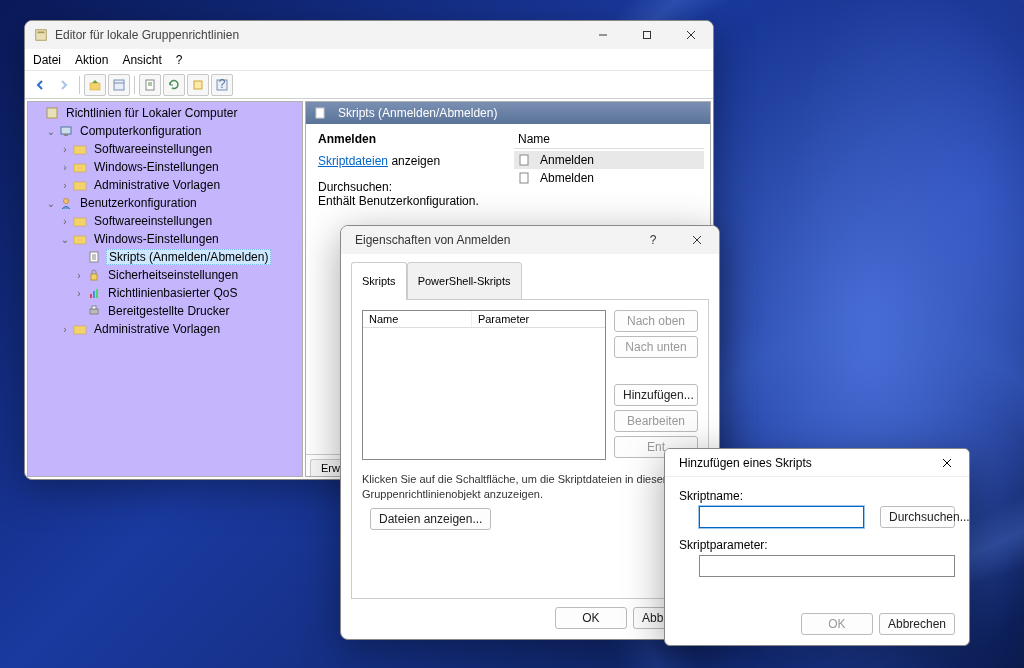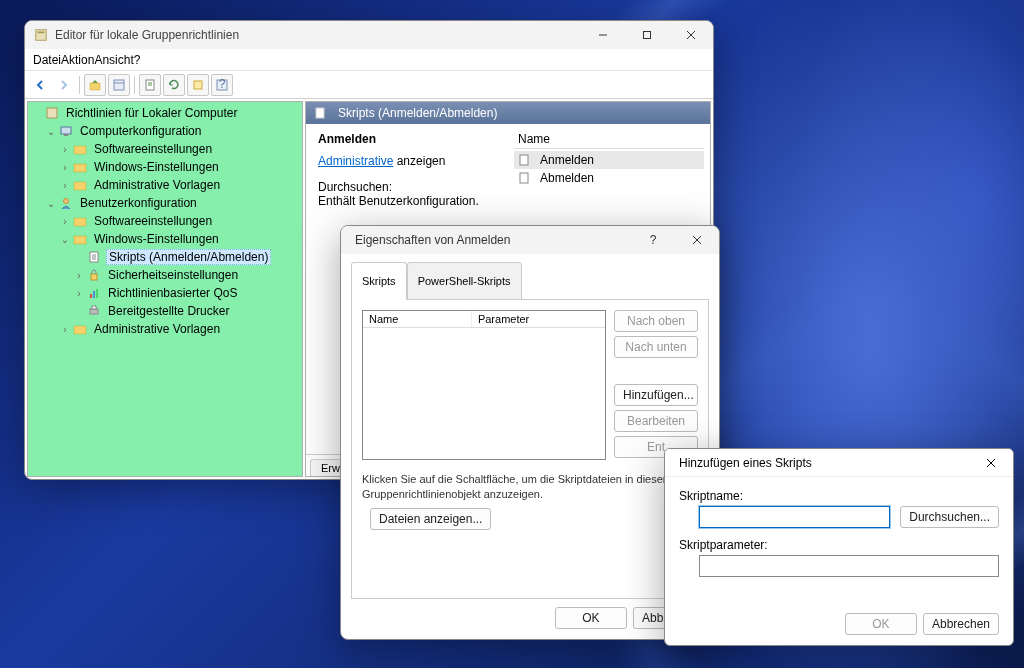--- a/index.html
+++ b/index.html
@@ -47,29 +47,29 @@
     padding-left: 8px;
   }
   .titlebar .app-icon { width: 16px; height: 16px; margin-right: 6px; display:inline-flex; align-items:center; justify-content:center; }
   .title-text { flex: 1; }
   .winbtns { display: flex; }
   .winbtn { width: 44px; height: 28px; display:flex; align-items:center; justify-content:center; color:#333; }
   .winbtn svg { width: 10px; height: 10px; }
 
   
   .gpedit { left: 24px; top: 20px; width: 690px; height: 460px; }
-  .menubar { height: 22px; display:flex; align-items:center; padding: 0 8px; background:#fff; border-bottom: 1px solid #e5e5e5; }
+  .menubar { height: 22px; display:flex; align-items:center; gap: 14px; padding: 0 8px; background:#fff; border-bottom: 1px solid #e5e5e5; }
   .menubar span { color:#000; }
   .toolbar { height: 28px; display:flex; align-items:center; gap: 2px; padding: 2px 4px; background:#fff; border-bottom: 1px solid #d0d0d0; }
   .tbtn { width: 22px; height: 22px; border:1px solid transparent; display:flex; align-items:center; justify-content:center; border-radius:2px; }
   .tbtn.active { border-color:#c8c8c8; background:#f7f7f7; }
   .tsep { width:1px; height:18px; background:#ccc; margin:0 2px; }
   .gp-body { flex:1; display:flex; }
   .tree-pane {
-    width: 276px; border:1px solid #b0b0b0; margin: 2px; overflow:auto; background:#86efac;
+    width: 276px; border:1px solid #b0b0b0; margin: 2px; overflow:auto; background:#c4b5fd;
   }
   .tree { padding: 2px 2px; }
   .tree-item { display:flex; align-items:center; height:18px; white-space:nowrap; }
   .twisty { width:14px; text-align:center; color:#666; font-size:10px; }
   .tree-icon { width:16px; height:16px; margin-right:4px; display:inline-flex; align-items:center; justify-content:center; }
   .tree-item.selected .lbl { background:#cde8ff; border:1px dotted #7ab8e8; padding:0 2px; }
   .lbl { padding:0 2px; }
   .indent-1 { padding-left: 14px; }
   .indent-2 { padding-left: 28px; }
   .indent-3 { padding-left: 42px; }
@@ -113,26 +113,26 @@
   .btn {
     background:#fdfdfd; border:1px solid #bbb; border-radius:3px;
     padding:3px 8px; font-size:12px; color:#222; min-width:70px; text-align:center;
   }
   .btn:disabled, .btn.disabled { color:#999; }
   .hint { margin-top:12px; font-size:11px; color:#333; line-height:1.35; }
   .files-btn-row { margin-top:6px;padding-left:8px; }
   .dlg-buttons { display:flex; justify-content:flex-end; gap:6px; padding:8px 0 0; }
 
   
-  .adddlg { left: 664px; top: 448px; width: 350px; height: 198px; border-radius:6px;}
+  .adddlg { left: 664px; top: 448px; width: 306px; height: 198px; border-radius:6px;}
   .adddlg .titlebar { background:#fff; border-bottom:1px solid #eee; }
   .adddlg .title-text { color:#000; }
   .adddlg-body { flex:1; padding:12px 14px 10px; display:flex; flex-direction:column; }
   .field-label { font-size:12px; margin-bottom:3px; }
-  .field-row { display:flex; gap:10px; margin-bottom:10px;padding-left:20px; }
+  .field-row { display:flex; gap:16px; margin-bottom:10px;padding-left:20px; }
   .text-input {
     flex:1; border:1px solid #888; padding:2px 4px; font-size:12px; height:22px;
   }
   .text-input.focus { border-color:#0067c0; outline:1px solid #9cc7ef; }
   .adddlg .dlg-buttons { margin-top:auto; }
 
   
   .ico-folder { fill:#f3d16b; stroke:#caa838; stroke-width:0.5; }
   .ico-doc { fill:#fff; stroke:#888; }
 </style>
@@ -366,21 +366,21 @@
             <svg width="14" height="14" viewBox="0 0 14 14">
               <rect x="3" y="2" width="8" height="10" fill="#fff" stroke="#ccc"></rect>
             </svg>
           </span>
         <span>Skripts (Anmelden/Abmelden)</span>
       </div>
       <div class="content-body">
         <div class="desc-col">
           <div class="h">Anmelden</div>
           <div>
-            <span class="link">Administrative</span><span> anzeigen</span>
+            <span class="link">Skriptdateien</span><span> anzeigen</span>
           </div>
           <div style="height:12px"></div>
           <div>Durchsuchen:</div>
           <div>Enthält Benutzerkonfiguration.</div>
         </div>
         <div class="list-col">
           <div class="hdr">Name</div>
           <div class="list-row sel">
             <span class="tree-icon">
                 <svg width="14" height="14" viewBox="0 0 14 14">

